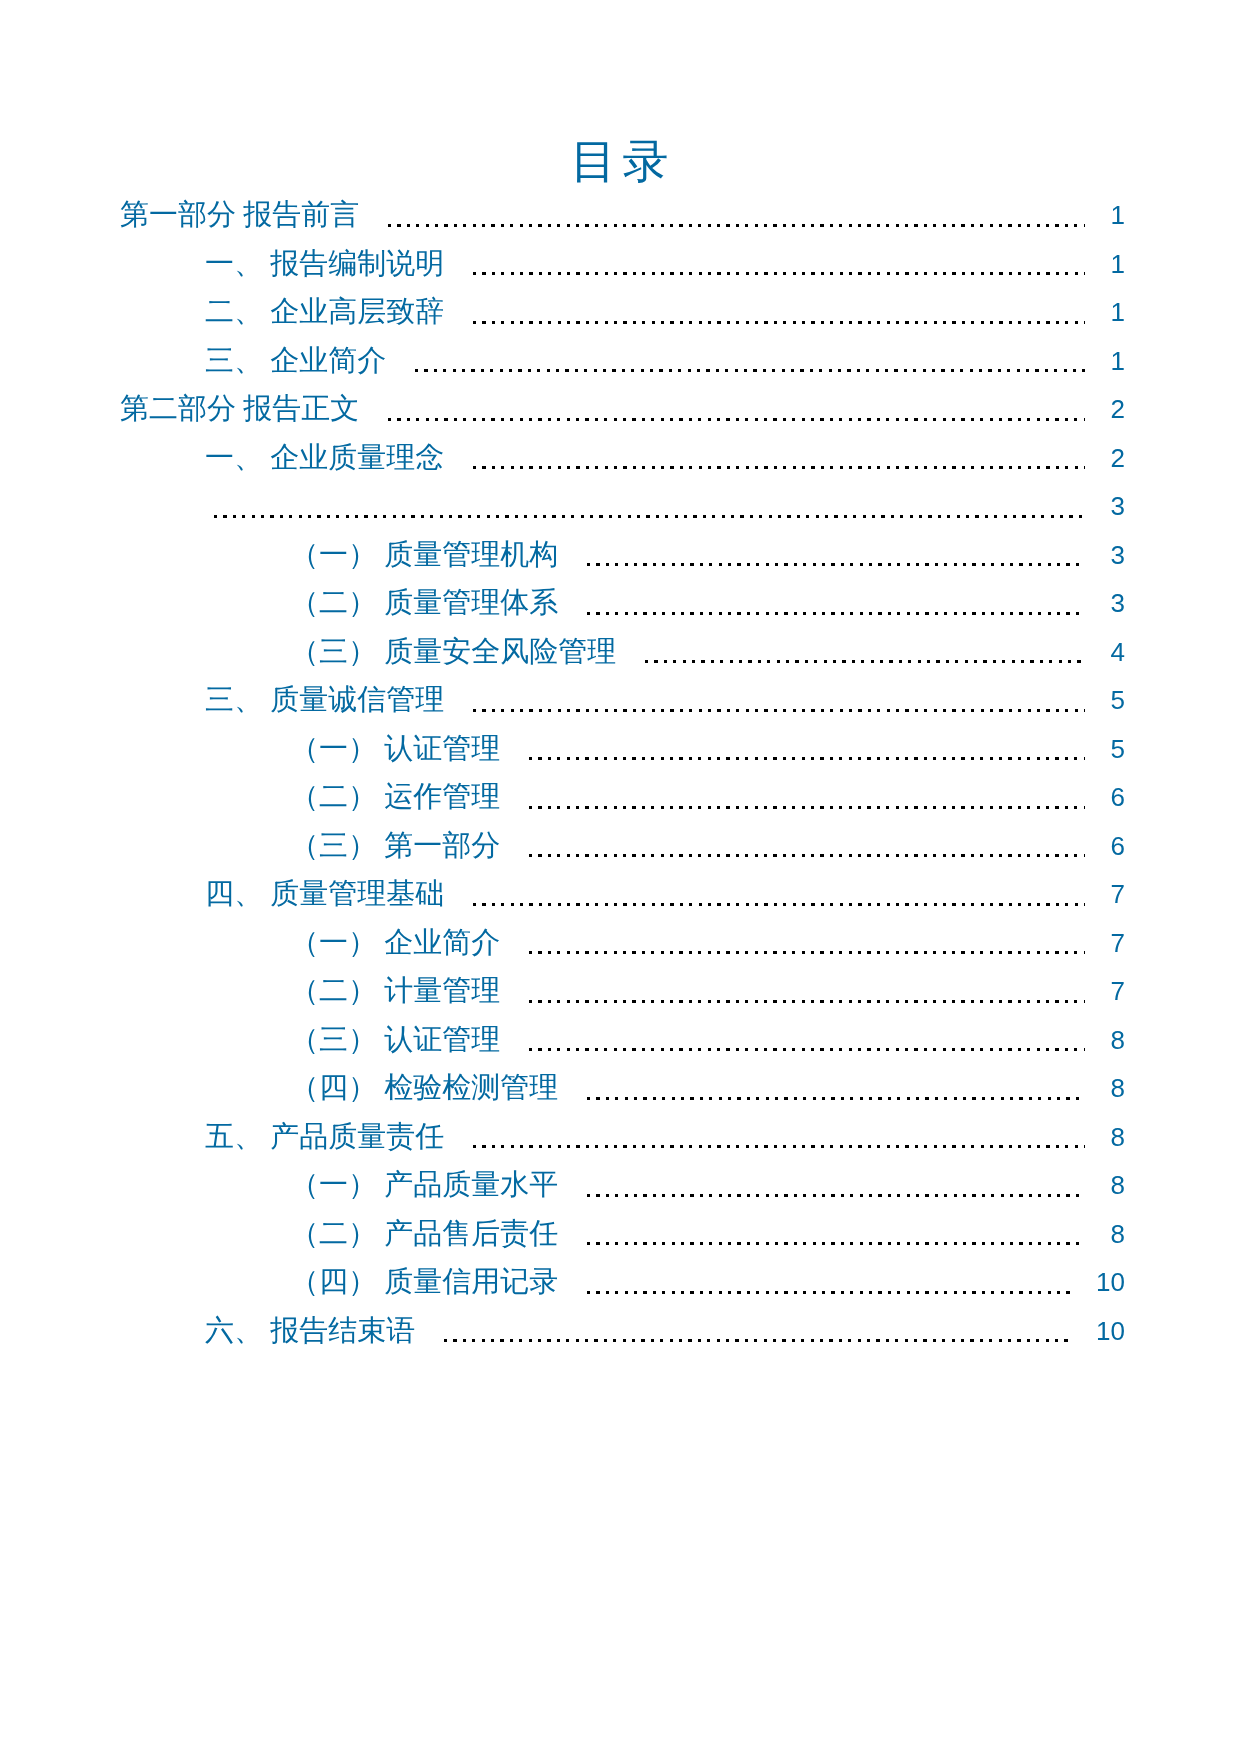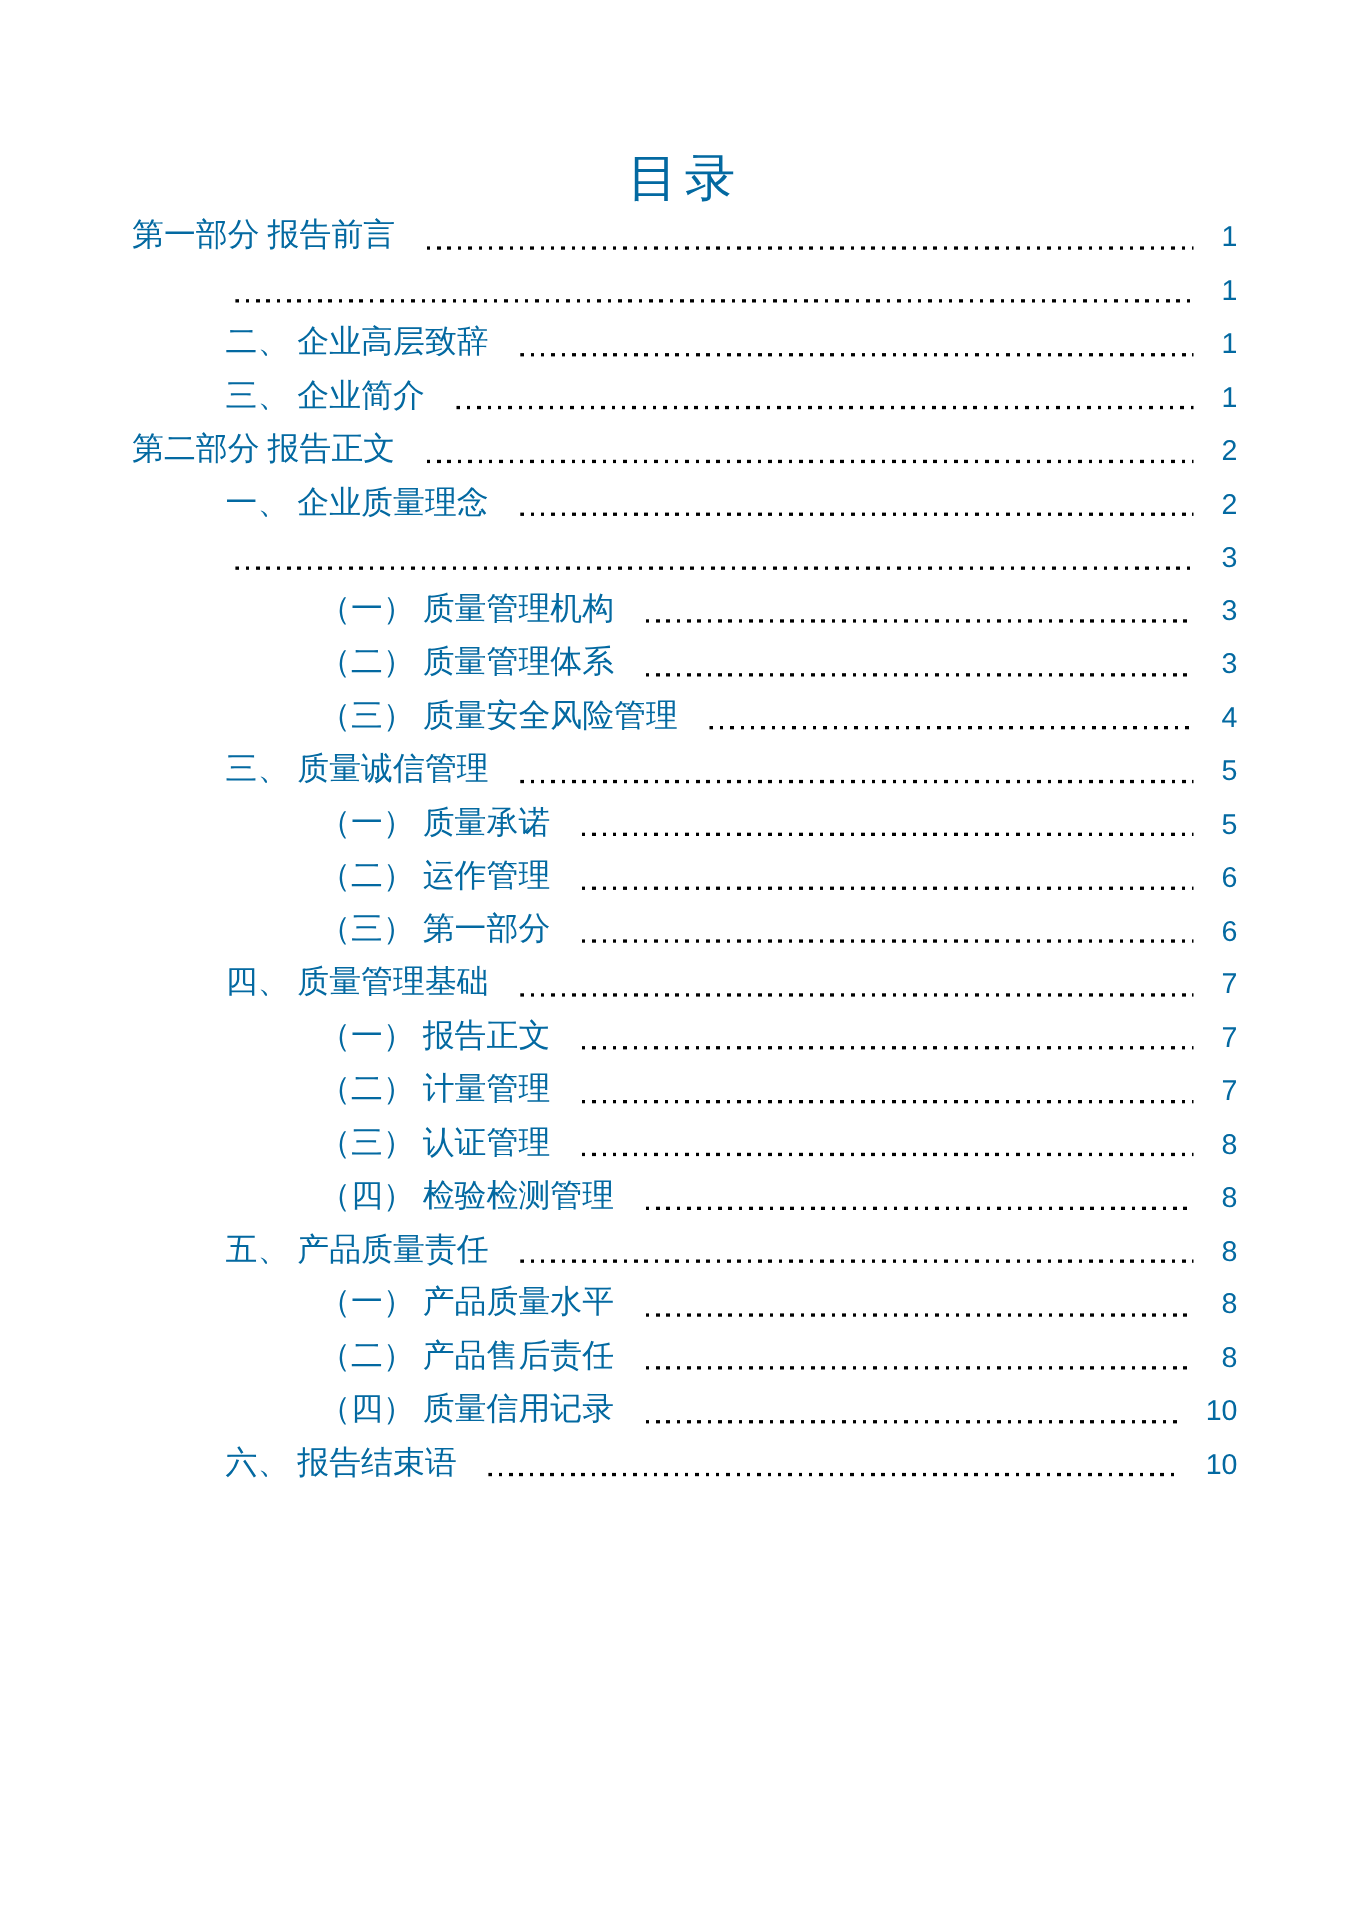--- a/index.html
+++ b/index.html
@@ -39,20 +39,21 @@
 
 <div class="page">
   <h1 class="doc-title">目录</h1>
   <div class="toc-list" id="toc-list">
       <div class="toc-row lv0">
         <span class="toc-label">第一部分 报告前言</span>
         <span class="dot-leader"></span>
         <span class="toc-page-num">1</span>
       </div>
       <div class="toc-row lv1">
+        <span class="toc-label">一、 报告编制说明</span>
         <span class="dot-leader"></span>
         <span class="toc-page-num">1</span>
       </div>
       <div class="toc-row lv1">
         <span class="toc-label">二、 企业高层致辞</span>
         <span class="dot-leader"></span>
         <span class="toc-page-num">1</span>
       </div>
       <div class="toc-row lv1">
         <span class="toc-label">三、 企业简介</span>
@@ -87,41 +88,41 @@
         <span class="toc-label">（三） 质量安全风险管理</span>
         <span class="dot-leader"></span>
         <span class="toc-page-num">4</span>
       </div>
       <div class="toc-row lv1">
         <span class="toc-label">三、 质量诚信管理</span>
         <span class="dot-leader"></span>
         <span class="toc-page-num">5</span>
       </div>
       <div class="toc-row lv2">
-        <span class="toc-label">（一） 质量承诺</span>
+        <span class="toc-label">（一） 认证管理</span>
         <span class="dot-leader"></span>
         <span class="toc-page-num">5</span>
       </div>
       <div class="toc-row lv2">
         <span class="toc-label">（二） 运作管理</span>
         <span class="dot-leader"></span>
         <span class="toc-page-num">6</span>
       </div>
       <div class="toc-row lv2">
         <span class="toc-label">（三） 第一部分</span>
         <span class="dot-leader"></span>
         <span class="toc-page-num">6</span>
       </div>
       <div class="toc-row lv1">
         <span class="toc-label">四、 质量管理基础</span>
         <span class="dot-leader"></span>
         <span class="toc-page-num">7</span>
       </div>
       <div class="toc-row lv2">
-        <span class="toc-label">（一） 报告正文</span>
+        <span class="toc-label">（一） 企业简介</span>
         <span class="dot-leader"></span>
         <span class="toc-page-num">7</span>
       </div>
       <div class="toc-row lv2">
         <span class="toc-label">（二） 计量管理</span>
         <span class="dot-leader"></span>
         <span class="toc-page-num">7</span>
       </div>
       <div class="toc-row lv2">
         <span class="toc-label">（三） 认证管理</span>

